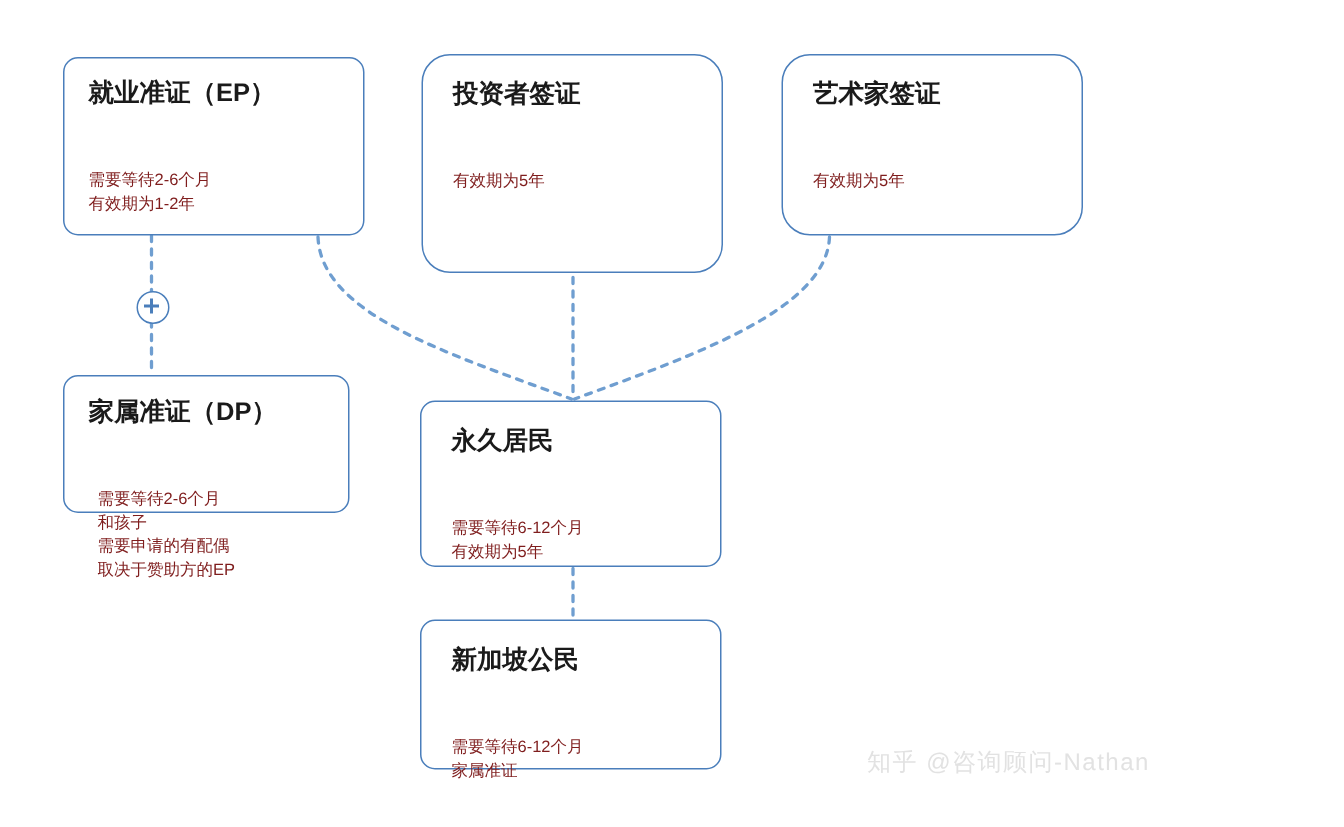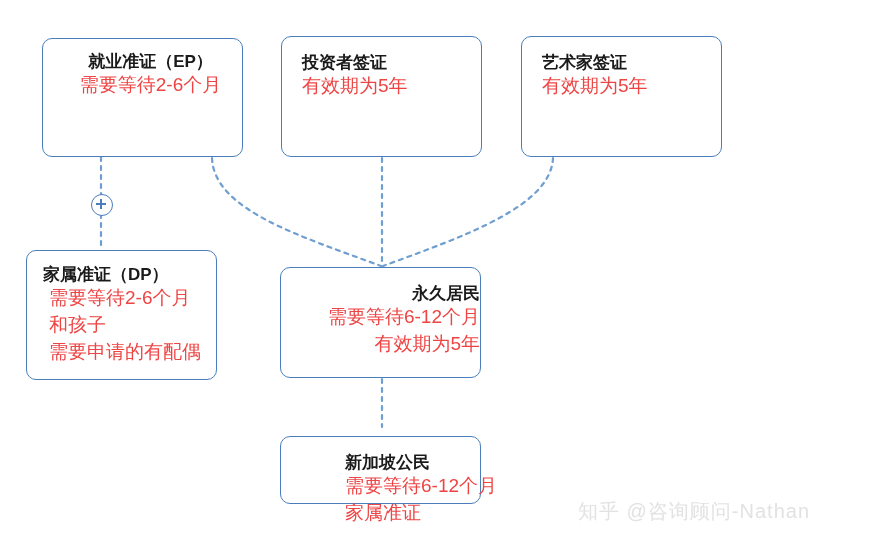--- a/index.html
+++ b/index.html
@@ -34,40 +34,41 @@
     z-index: 2;
   }
   .node-title {
     font-weight: bold;
     color: #1a1a1a;
     font-size: 17px;
     line-height: 1.25;
     white-space: nowrap;
   }
   .node-lines {
-    color: #ef4444;
-    font-size: 19px;
+    color: #7f1d1d;
+    font-size: 11px;
     line-height: 1.42;
+    margin-top: 41px;
   }
   .node-lines div {
     white-space: nowrap;
   }
 
   
   #node-ep        { left: 42px;  top: 38px;  width: 201px; height: 119px; }
-  #node-ep .inner      { padding: 12px 0 0 16px; text-align: center; }
-  #node-investor  { left: 281px; top: 36px;  width: 201px; height: 121px; }
+  #node-ep .inner      { padding: 12px 0 0 16px; }
+  #node-investor  { left: 281px; top: 36px;  width: 201px; height: 146px; border-radius: 19px; }
   #node-investor .inner { padding: 15px 0 0 20px; }
-  #node-artist    { left: 521px; top: 36px;  width: 201px; height: 121px; }
+  #node-artist    { left: 521px; top: 36px;  width: 201px; height: 121px; border-radius: 19px; }
   #node-artist .inner   { padding: 15px 0 0 20px; }
-  #node-dp        { left: 26px;  top: 250px; width: 191px; height: 130px; }
+  #node-dp        { left: 42px;  top: 250px; width: 191px; height: 92px; }
   #node-dp .inner      { padding: 13px 0 0 16px; }
-  #node-pr        { left: 280px; top: 267px; width: 201px; height: 111px; text-align: right; }
+  #node-pr        { left: 280px; top: 267px; width: 201px; height: 111px; }
   #node-pr .inner      { padding: 15px 0 0 20px; }
-  #node-citizen   { left: 280px; top: 436px; width: 201px; height: 68px; padding-left: 44px; }
+  #node-citizen   { left: 280px; top: 413px; width: 201px; height: 100px; }
   #node-citizen .inner { padding: 15px 0 0 20px; }
 
   
   #node-dp .node-lines { padding-left: 6px; }
 
   .plus-node {
     position: absolute;
     left: 91px;
     top: 194px;
     width: 20px;
@@ -87,21 +88,21 @@
     left: 4px; top: 8.4px; width: 10px; height: 1.4px;
   }
   .plus-node::after {
     left: 8.4px; top: 4px; width: 1.4px; height: 10px;
   }
 
   .watermark {
     position: absolute;
     left: 578px;
     top: 498px;
-    font-size: 20px;
+    font-size: 16px;
     color: #e2e2e2;
     letter-spacing: 1px;
     white-space: nowrap;
     z-index: 1;
     text-align: right;
   }
 </style>
 </head>
 <body>
 
@@ -119,20 +120,21 @@
     <path d="M 553 158 C 551 206 465 236 383 266" fill="none" stroke="#6f9ed0" stroke-width="2.2" stroke-dasharray="4 5" stroke-linecap="round"></path>
 
     <line x1="382" y1="379" x2="382" y2="427" stroke="#6f9ed0" stroke-width="2.2" stroke-dasharray="4 5" stroke-linecap="round"></line>
   </svg>
 
   <div class="node" id="node-ep">
     <div class="inner">
       <div class="node-title">就业准证（EP）</div>
       <div class="node-lines">
         <div>需要等待2-6个月</div>
+        <div>有效期为1-2年</div>
       </div>
     </div>
   </div>
 
   <div class="node" id="node-investor">
     <div class="inner">
       <div class="node-title">投资者签证</div>
       <div class="node-lines">
         <div>有效期为5年</div>
       </div>
@@ -150,20 +152,21 @@
 
   <div class="plus-node"></div>
 
   <div class="node" id="node-dp">
     <div class="inner">
       <div class="node-title">家属准证（DP）</div>
       <div class="node-lines">
         <div>需要等待2-6个月</div>
         <div>和孩子</div>
         <div>需要申请的有配偶</div>
+        <div>取决于赞助方的EP</div>
       </div>
     </div>
   </div>
 
   <div class="node" id="node-pr">
     <div class="inner">
       <div class="node-title">永久居民</div>
       <div class="node-lines">
         <div>需要等待6-12个月</div>
         <div>有效期为5年</div>

